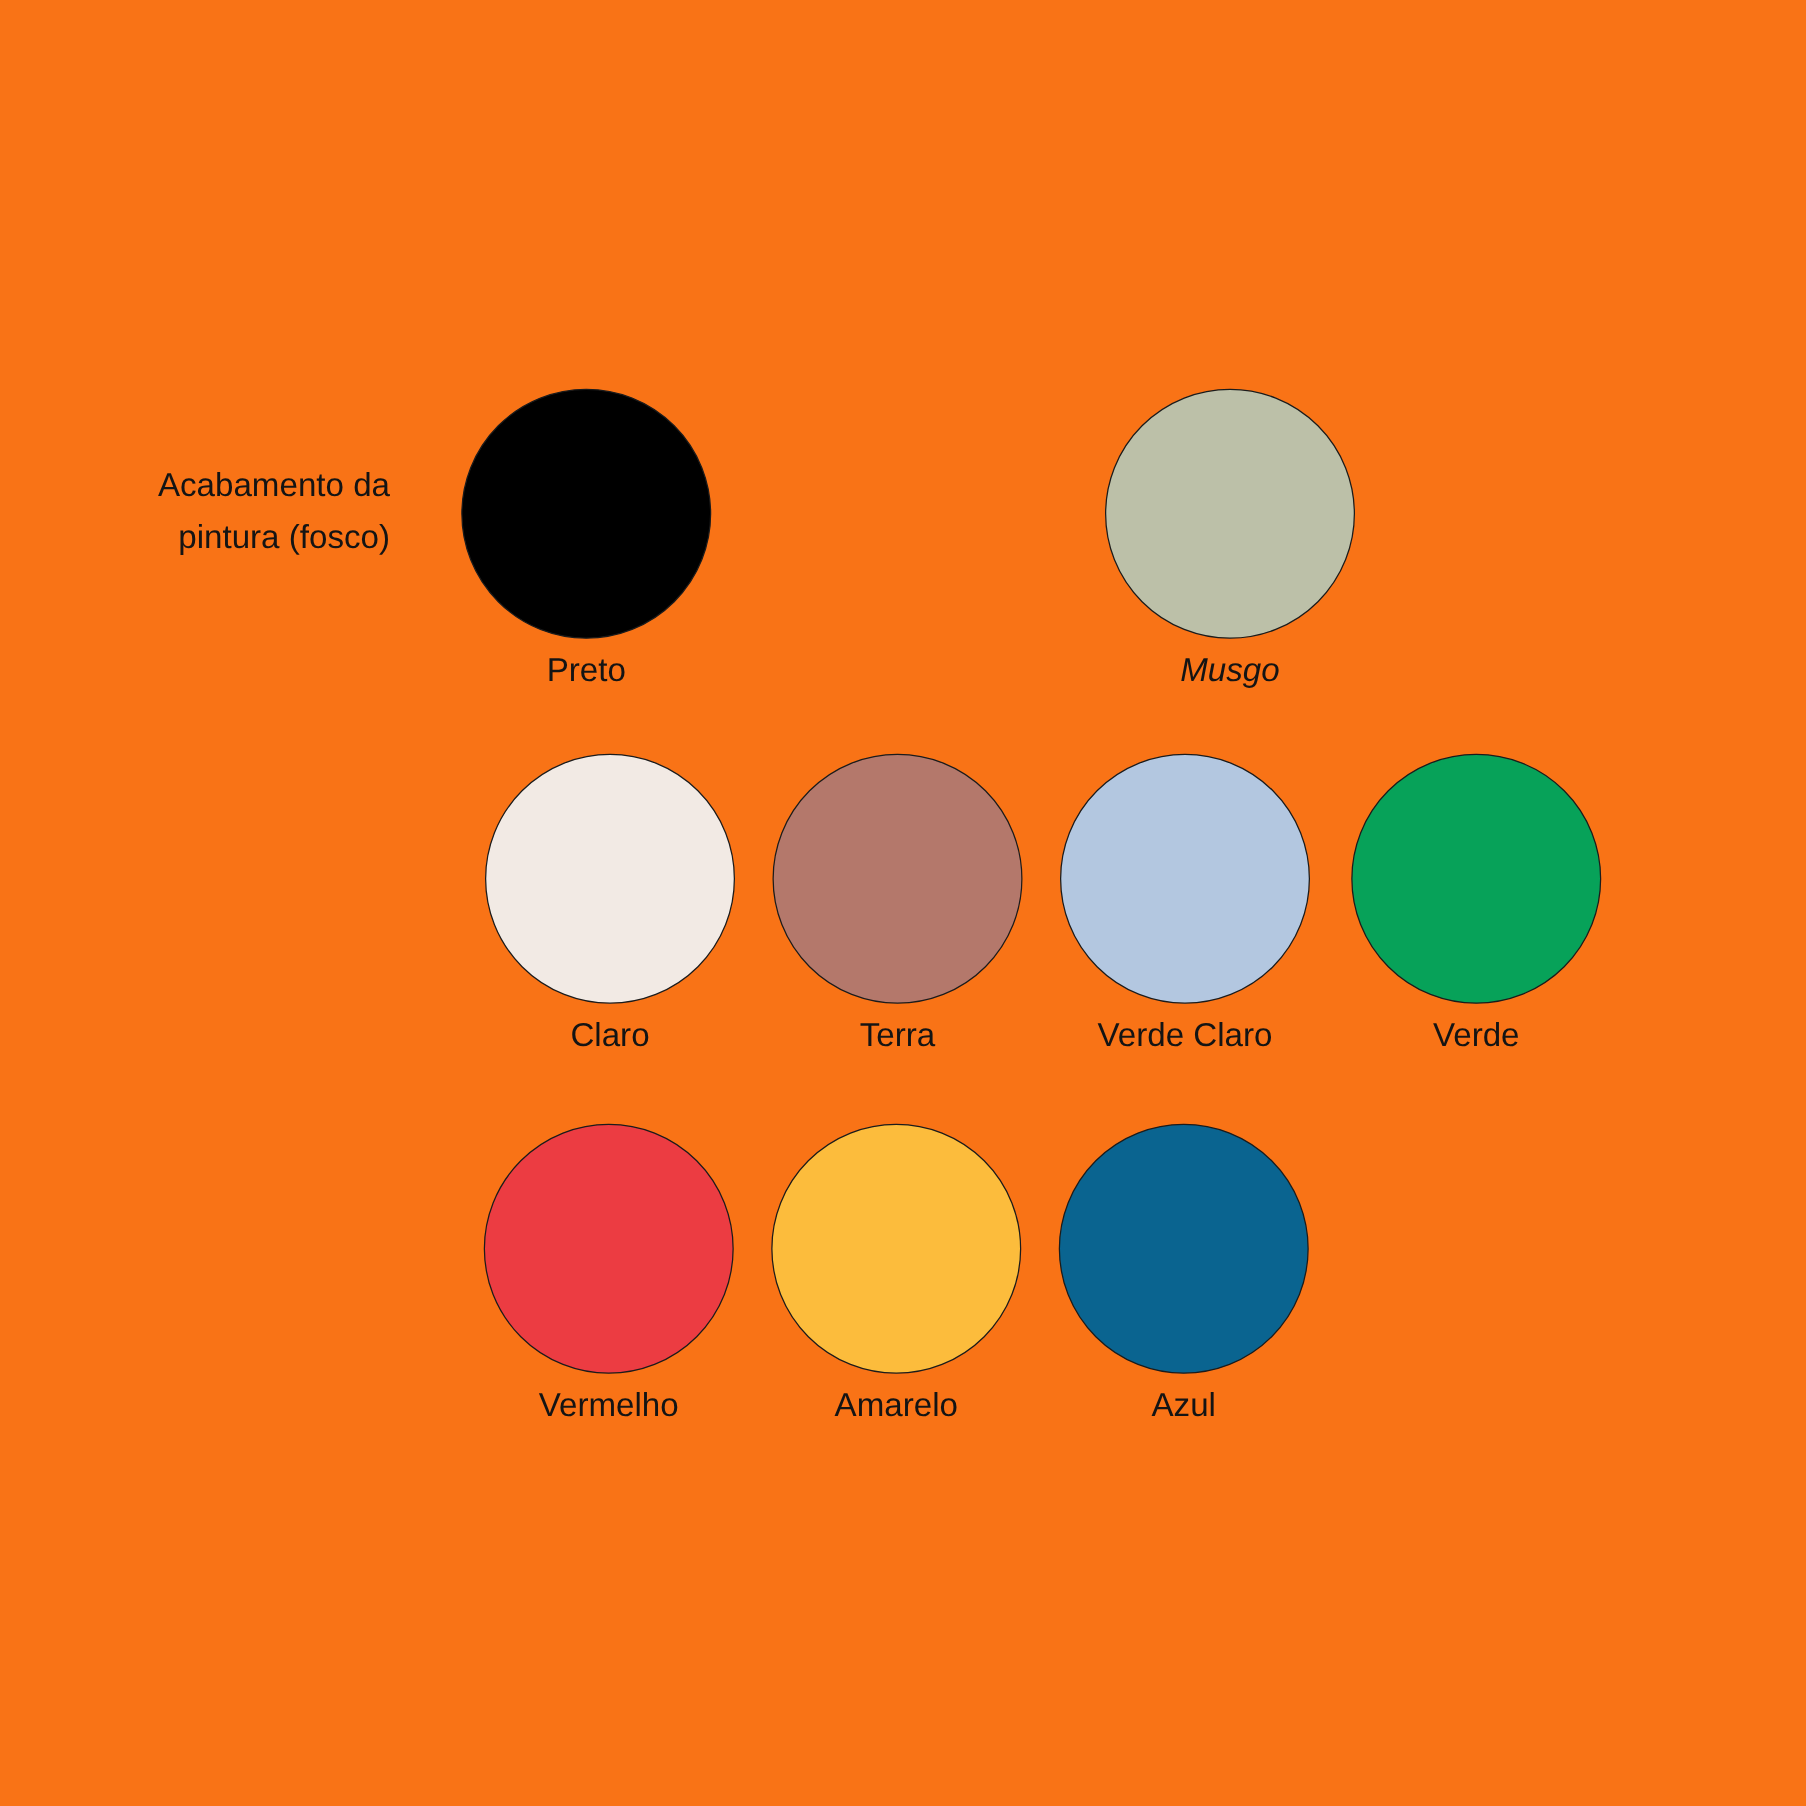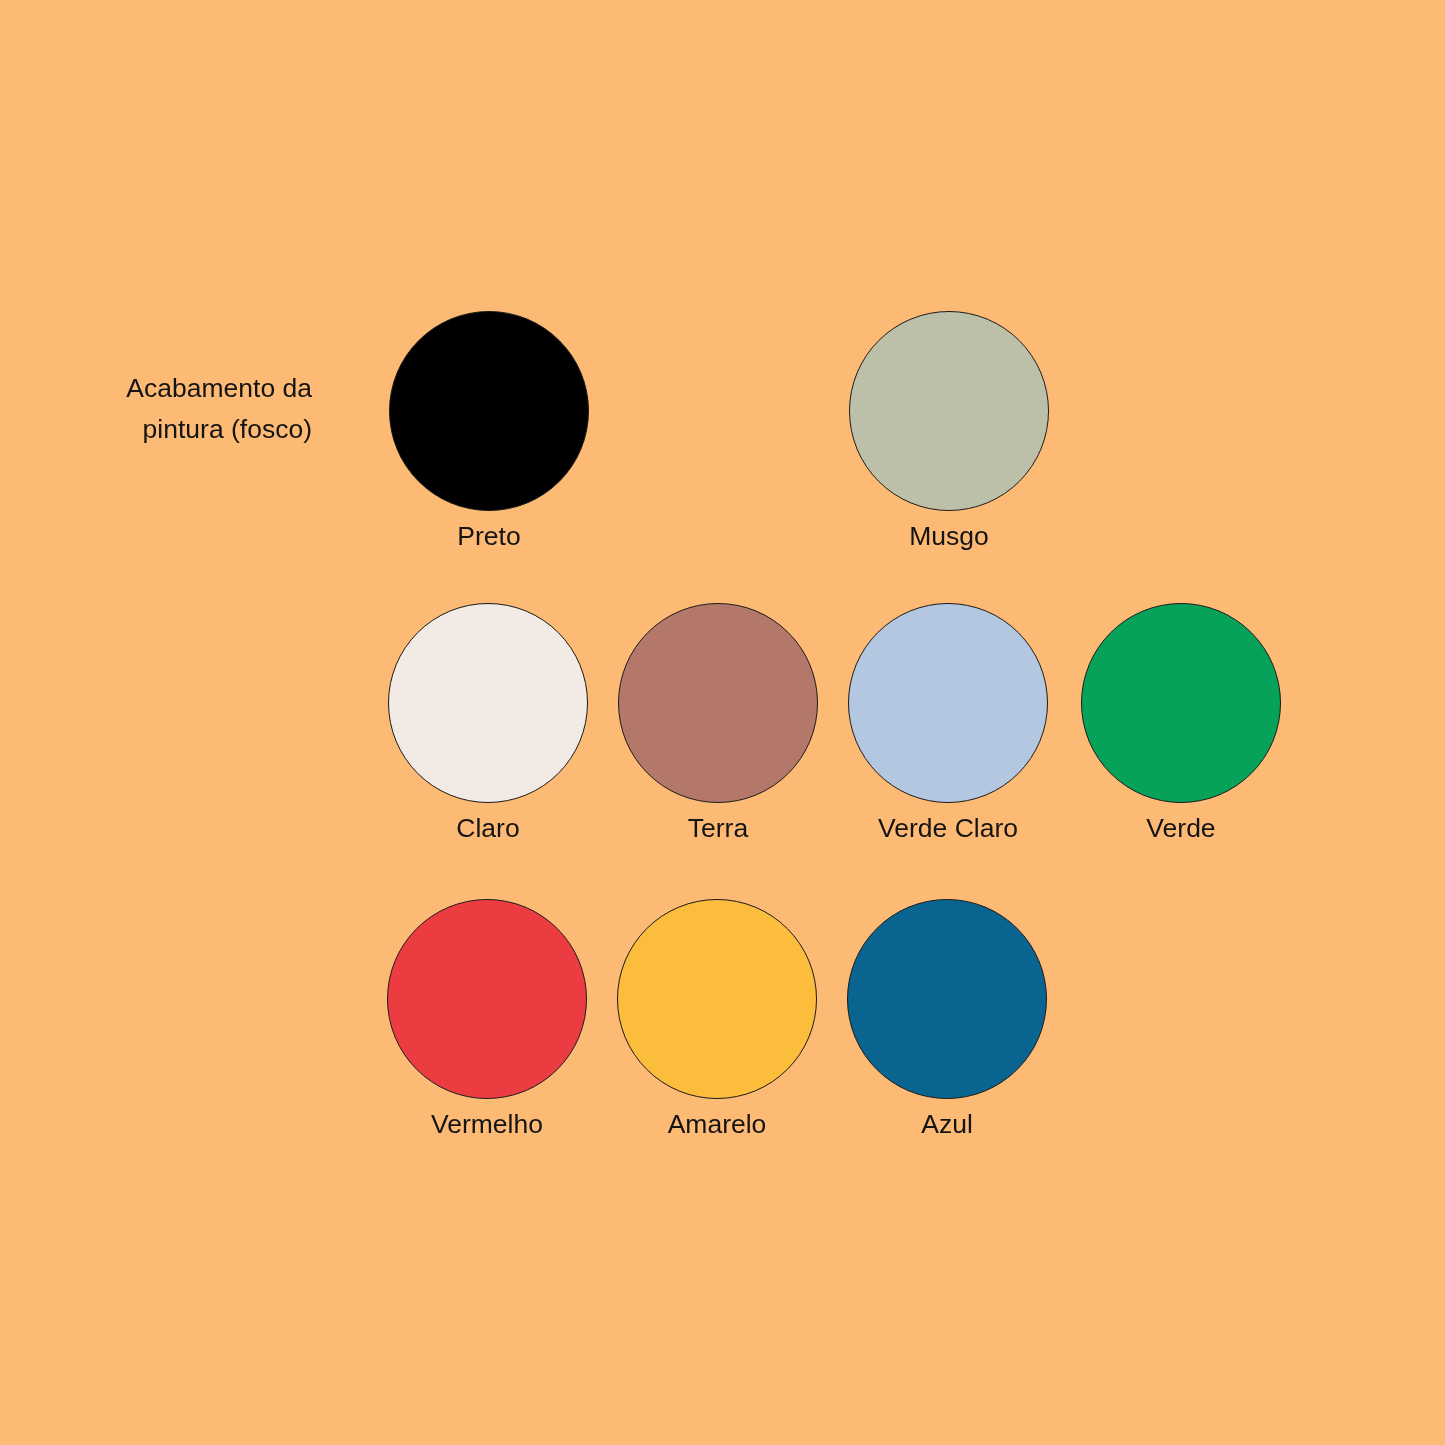--- a/index.html
+++ b/index.html
@@ -50,23 +50,23 @@
   .swatch-row[data-row="0"] { top: 311px; }
   .swatch-row[data-row="1"] { top: 603px; }
   .swatch-row[data-row="2"] { top: 899px; }
 
   .swatch {
     position: absolute;
     top: 0;
     width: 200px;
   }
   
-  .swatch-row[data-row="0"] .swatch[data-col="0"] { left: 389px; }
+  .swatch-row[data-row="0"] .swatch[data-col="0"] { left: 369px; }
   .swatch-row[data-row="0"] .swatch[data-col="1"] { left: 619px; }
-  .swatch-row[data-row="0"] .swatch[data-col="2"] { left: 849px; }
+  .swatch-row[data-row="0"] .swatch[data-col="2"] { left: 884px; font-style: italic; }
   .swatch-row[data-row="0"] .swatch[data-col="3"] { left: 1081px; }
 
   .swatch-row[data-row="1"] .swatch[data-col="0"] { left: 388px; }
   .swatch-row[data-row="1"] .swatch[data-col="1"] { left: 618px; }
   .swatch-row[data-row="1"] .swatch[data-col="2"] { left: 848px; }
   .swatch-row[data-row="1"] .swatch[data-col="3"] { left: 1081px; }
 
   .swatch-row[data-row="2"] .swatch[data-col="0"] { left: 387px; }
   .swatch-row[data-row="2"] .swatch[data-col="1"] { left: 617px; }
   .swatch-row[data-row="2"] .swatch[data-col="2"] { left: 847px; }
@@ -85,21 +85,21 @@
     text-align: center;
     font-size: 26.5px;
     line-height: 34px;
     color: #141414;
     white-space: nowrap;
   }
 </style>
 </head>
 <body>
 
-<div id="canvas" style="background: #fdba74;">
+<div id="canvas" style="background: #f97316;">
 
   <div id="row-label"><span>Acabamento da</span><br><span>pintura (fosco)</span></div>
 
   <div class="swatch-grid">
 
     <div class="swatch-row" data-row="0">
       <div class="swatch" data-col="0">
         <div class="swatch-dot" style="background: rgb(0, 0, 0); border-color: rgb(27, 27, 27);"></div>
         <div class="swatch-name">Preto</div>
       </div>

